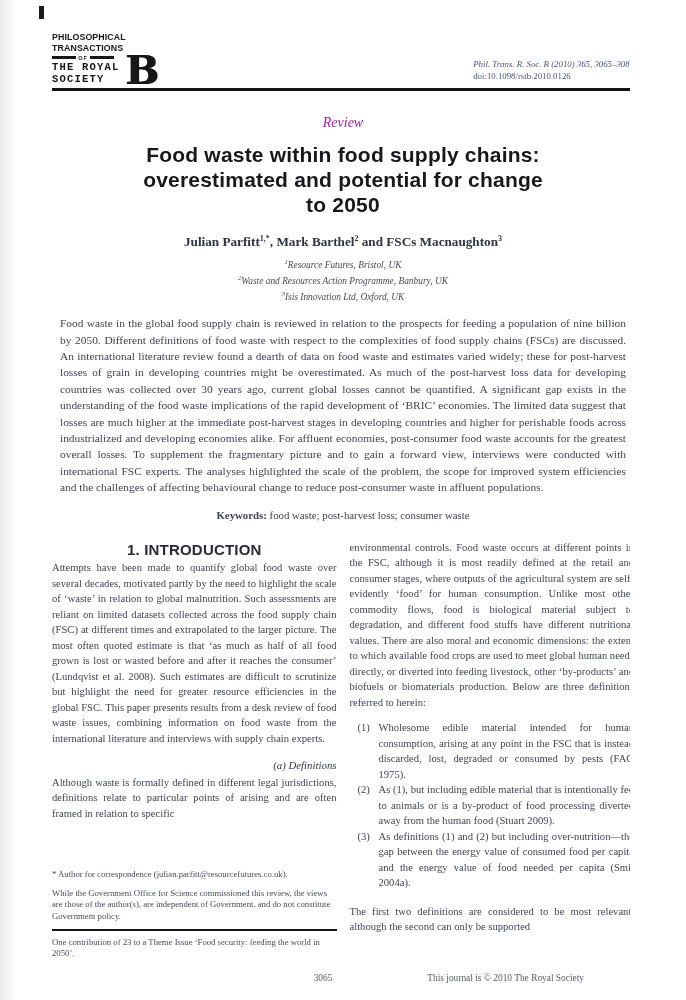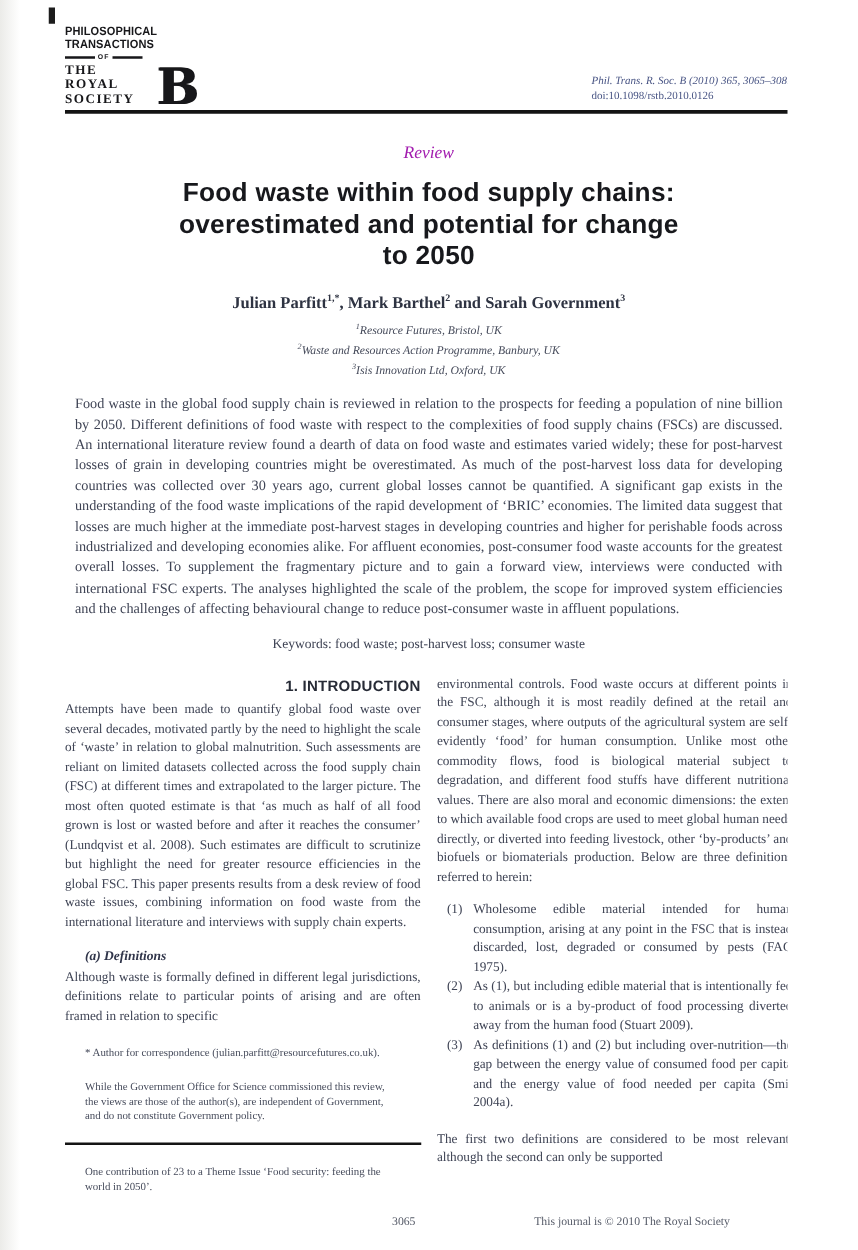--- a/index.html
+++ b/index.html
@@ -14,48 +14,48 @@
 
   
   .masthead{display:flex;justify-content:space-between;align-items:flex-end;margin-top:21px;height:64px;}
   .logo{display:flex;align-items:flex-end;color:#17171a;}
   .logo-left{display:flex;flex-direction:column;width:72px;}
   .logo-big{font-family:"Liberation Sans",sans-serif;font-weight:bold;font-size:9.6px;
     line-height:10.5px;letter-spacing:.1px;transform:scaleX(.92);transform-origin:left;}
   .of-row{display:flex;align-items:center;margin:1.5px 0;width:62px;}
   .of-row .bar{flex:1;height:2.2px;background:#17171a;}
   .of-row .of{font-size:5.5px;font-family:"Liberation Sans",sans-serif;font-weight:bold;padding:0 2px;letter-spacing:1px;}
-  .logo-small{font-family:Liberation Serif, serif;font-size:10.5px;line-height:11.5px;letter-spacing:1.2px;font-weight:bold;}
+  .logo-small{font-family:Liberation Mono, monospace;font-size:10.5px;line-height:11.5px;letter-spacing:1.2px;font-weight:bold;}
   .logo-b{font-family:"DejaVu Serif",serif;font-weight:bold;font-size:40px;line-height:30px;margin-left:1px;
     text-shadow:1px 0 0 #17171a;}
   .citation{text-align:left;font-size:8.8px;line-height:11.5px;color:#475383;padding-bottom:3px;}
   .citation .c1{font-style:italic;}
   .rule-thick{border-top:3px solid #141414;margin-top:3px;}
 
   
   .article-type{text-align:center;font-style:italic;font-size:14px;color:#a21caf;margin-top:24px;}
   .title{text-align:center;font-family:"Liberation Sans","DejaVu Sans",sans-serif;font-weight:bold;
     font-size:21px;line-height:25px;color:#17181c;margin:11px 0 0 0;letter-spacing:.2px;}
   .authors{text-align:center;font-weight:bold;font-size:13.2px;color:#2e3342;margin-top:17px;}
   .authors sup{font-size:8px;}
   .affiliations{text-align:center;font-style:italic;font-size:9.4px;line-height:11.8px;color:#454a5a;margin-top:6px;}
   .affiliations sup{font-size:6.5px;}
   .abstract{width:566px;margin:11px auto 0;text-align:justify;font-size:11.4px;line-height:16.4px;color:#3e4354;}
   .keywords{text-align:center;font-size:10.8px;margin-top:13px;color:#3e4354;}
-  .keywords .kw-label{font-weight:normal;}
+  .keywords .kw-label{font-weight:bold;}
 
   
   .columns{display:flex;gap:13px;margin-top:19px;height:420px;}
   .col{flex:1;display:flex;flex-direction:column;font-size:10.6px;line-height:15.5px;text-align:justify;color:#3f4455;}
-  .sec-heading{font-family:"Liberation Sans","DejaVu Sans",sans-serif;font-weight:bold;font-size:12px;
-    color:#272b36;margin:2px 0 3px 0;letter-spacing:.2px;text-align:right;}
-  .sub-heading{font-weight:bold;font-style:italic;font-size:10.8px;color:#30354a;margin:12px 0 1px 16px;text-align:left;}
+  .sec-heading{font-family:"Liberation Sans","DejaVu Sans",sans-serif;font-weight:bold;font-size:15px;
+    color:#272b36;margin:2px 0 3px 0;letter-spacing:.2px;text-align:center;}
+  .sub-heading{font-weight:normal;font-style:italic;font-size:10.8px;color:#30354a;margin:12px 0 1px 16px;text-align:right;}
   .para{margin:0;}
   .footnotes{margin-top:auto;font-size:8.7px;line-height:11.3px;color:#474c5c;text-align:left;}
-  .footnotes p{margin:16px;}
+  .footnotes p{margin:0;}
   .fn-gap{margin-top:8px !important;}
   .fn-rule{border-top:2px solid #141414;margin:7px 0 6px 0;}
   .deflist{margin-top:10px;padding-left:8px;}
   .defitem{display:flex;}
   .defitem .num{flex:none;width:21px;}
   .defitem .dtext{flex:1;text-align:justify;}
   .closing{margin-top:13px;}
 
   
   .footer{position:absolute;left:68px;right:52px;bottom:13px;height:14px;font-size:9.4px;color:#565b68;}
@@ -95,21 +95,21 @@
 
     <div class="article-type">Review</div>
 
     <h1 class="title">
       <span>Food waste within food supply chains:</span><br>
       <span>overestimated and potential for change</span><br>
       <span>to 2050</span>
     </h1>
 
     <div class="authors">
-      <span>Julian Parfitt</span><sup>1,*</sup><span>, </span><span>Mark Barthel</span><sup>2</sup><span> and </span><span>Sarah Government</span><sup>3</sup>
+      <span>Julian Parfitt</span><sup>1,*</sup><span>, </span><span>Mark Barthel</span><sup>2</sup><span> and </span><span>FSCs Macnaughton</span><sup>3</sup>
     </div>
 
     <div class="affiliations">
       <div><sup>1</sup><span>Resource Futures, Bristol, UK</span></div>
       <div><sup>2</sup><span>Waste and Resources Action Programme, Banbury, UK</span></div>
       <div><sup>3</sup><span>Isis Innovation Ltd, Oxford, UK</span></div>
     </div>
 
     <p class="abstract">Food waste in the global food supply chain is reviewed in relation to the prospects for feeding a population of nine billion by 2050. Different definitions of food waste with respect to the complexities of food supply chains (FSCs) are discussed. An international literature review found a dearth of data on food waste and estimates varied widely; these for post-harvest losses of grain in developing countries might be overestimated. As much of the post-harvest loss data for developing countries was collected over 30 years ago, current global losses cannot be quantified. A significant gap exists in the understanding of the food waste implications of the rapid development of ‘BRIC’ economies. The limited data suggest that losses are much higher at the immediate post-harvest stages in developing countries and higher for perishable foods across industrialized and developing economies alike. For affluent economies, post-consumer food waste accounts for the greatest overall losses. To supplement the fragmentary picture and to gain a forward view, interviews were conducted with international FSC experts. The analyses highlighted the scale of the problem, the scope for improved system efficiencies and the challenges of affecting behavioural change to reduce post-consumer waste in affluent populations.</p>
 

